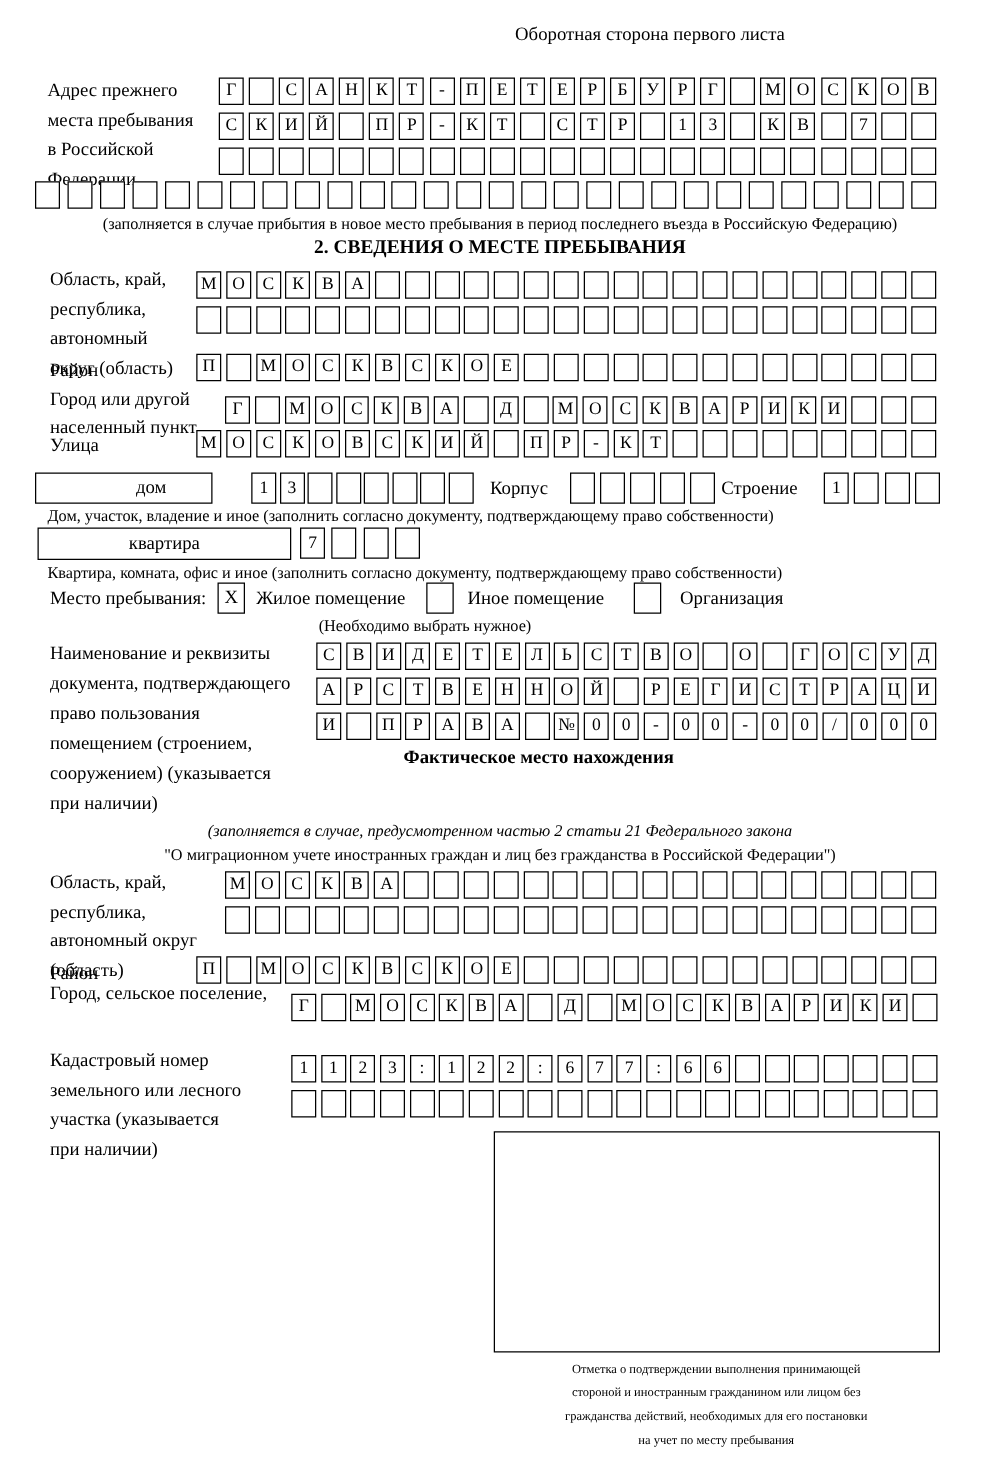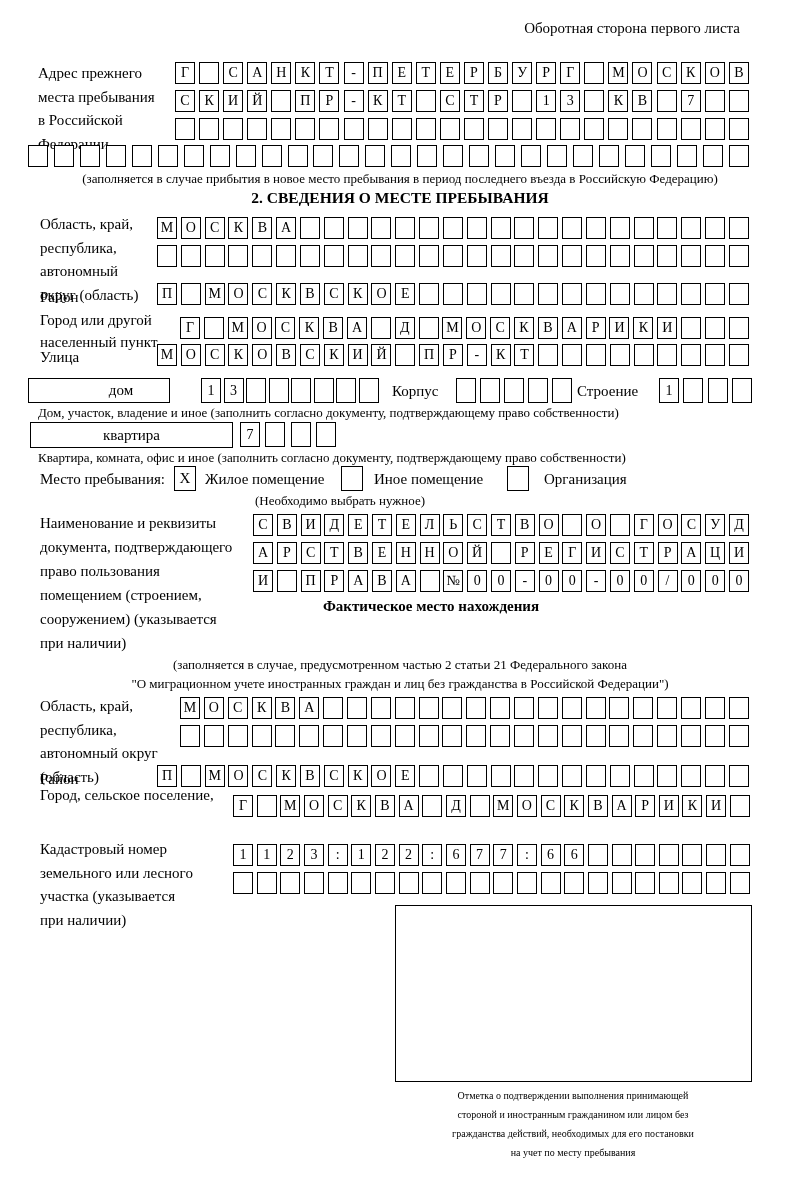--- a/index.html
+++ b/index.html
@@ -28,21 +28,21 @@
     display:flex;align-items:center;justify-content:center;font-size:15px;background:#fff;
   }
   .stampbox{position:absolute;border:1.6px solid #000;box-sizing:border-box;background:#fff;}
   .caption{position:absolute;font-size:10px;line-height:19px;text-align:center;}
 </style>
 </head>
 <body>
 
 <div class="page">
 
-  <div class="abs" style="left:300px;top:20px;width:440px;text-align:right;font-size:15px;">Оборотная сторона первого листа</div>
+  <div class="abs" style="left:300px;top:20px;width:440px;text-align:center;font-size:15px;">Оборотная сторона первого листа</div>
 
   <div class="lbl" style="left:38px;top:62px;">
       <div>Адрес прежнего</div>
       <div>места пребывания</div>
       <div>в Российской</div>
       <div>Федерации</div>
     </div>
   <div class="cells" style="left:175px;top:62px;width:574px;">
       <span class="cell">Г</span>
       <span class="cell"></span>
@@ -423,21 +423,21 @@
       <span class="cell">-</span>
       <span class="cell">0</span>
       <span class="cell">0</span>
       <span class="cell">/</span>
       <span class="cell">0</span>
       <span class="cell">0</span>
       <span class="cell">0</span>
     </div>
 
   <div class="title center" style="top:598px;font-size:15px;margin-left:31px;">Фактическое место нахождения</div>
-  <div class="note center" style="top:657px;">(заполняется в случае, предусмотренном частью 2 статьи 21 Федерального закона</div>
+  <div class="note center" style="top:657px;font-style:italic;">(заполняется в случае, предусмотренном частью 2 статьи 21 Федерального закона</div>
   <div class="note center" style="top:676px;">"О миграционном учете иностранных граждан и лиц без гражданства в Российской Федерации")</div>
 
   <div class="lbl" style="left:40px;top:695px;">
       <div>Область, край,</div>
       <div>республика,</div>
       <div>автономный округ</div>
       <div>(область)</div>
     </div>
   <div class="cells" style="left:180px;top:697px;width:569px;">
       <span class="cell">М</span>

